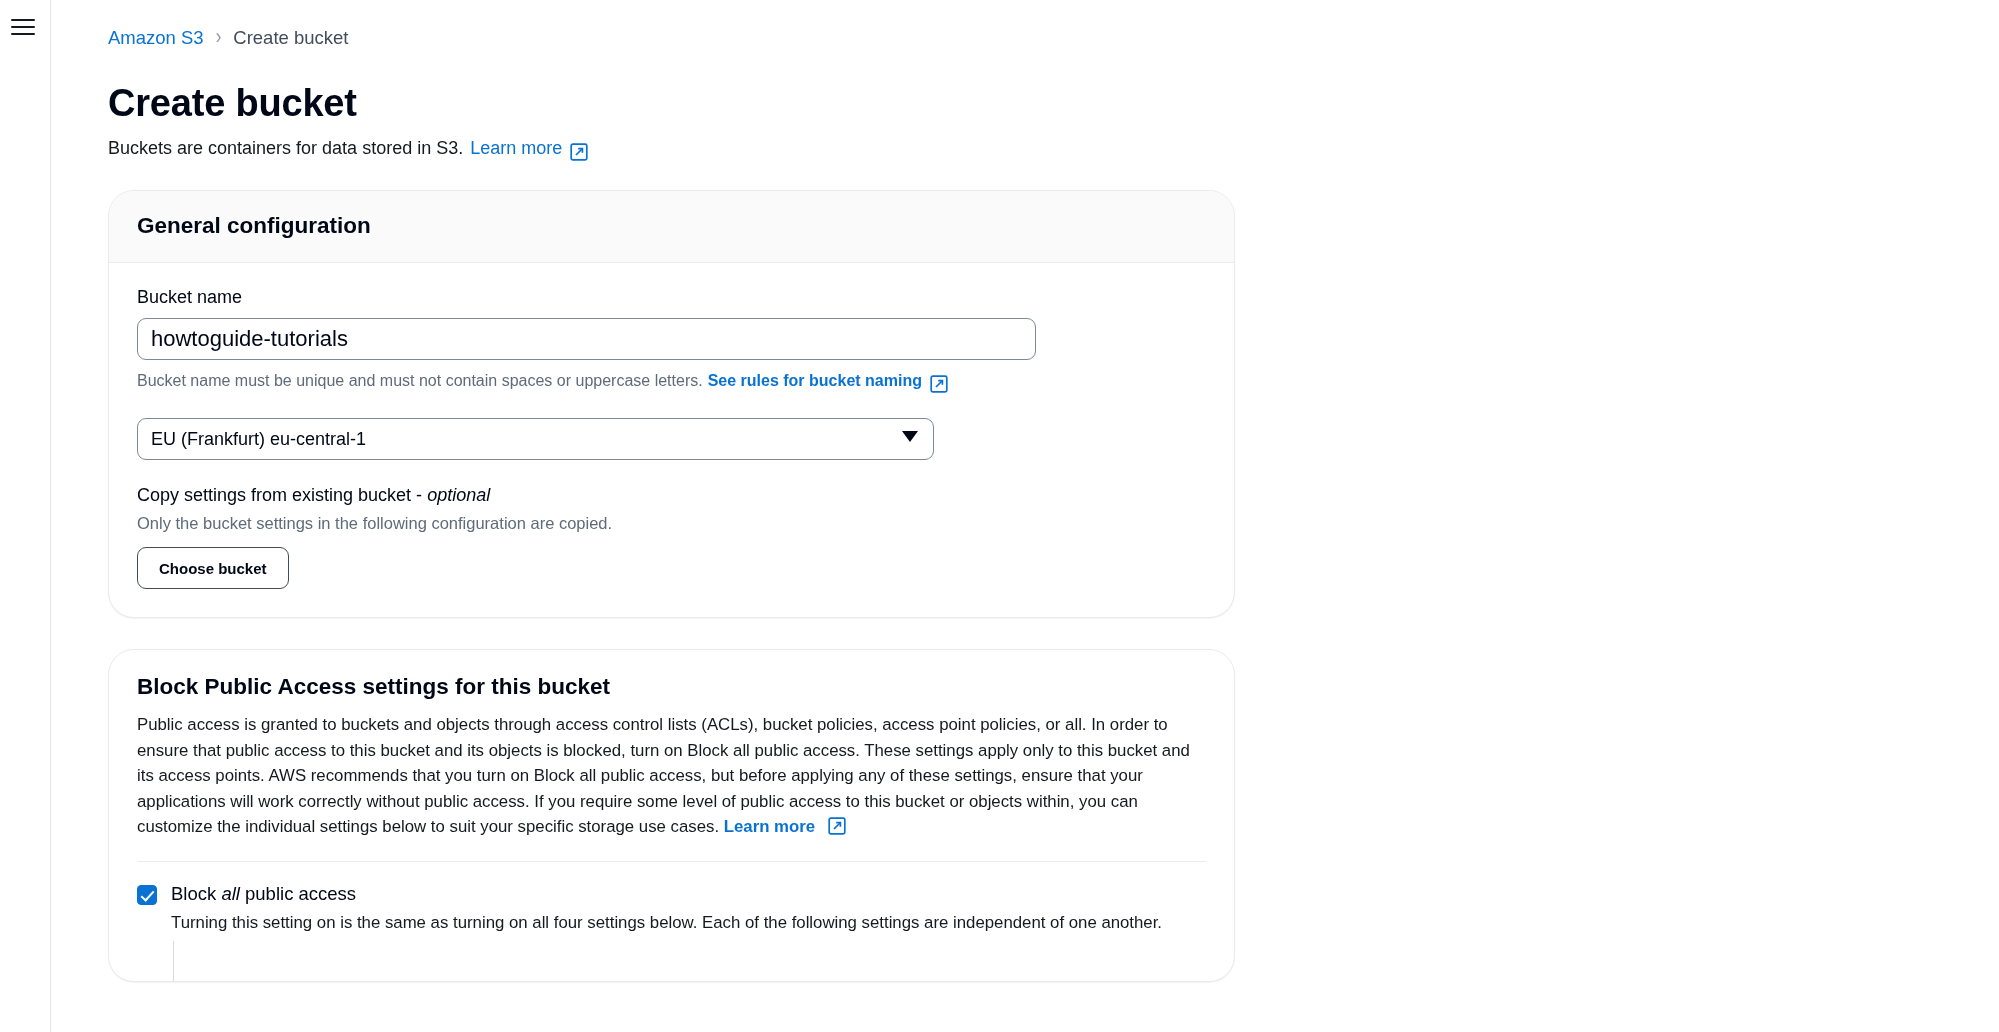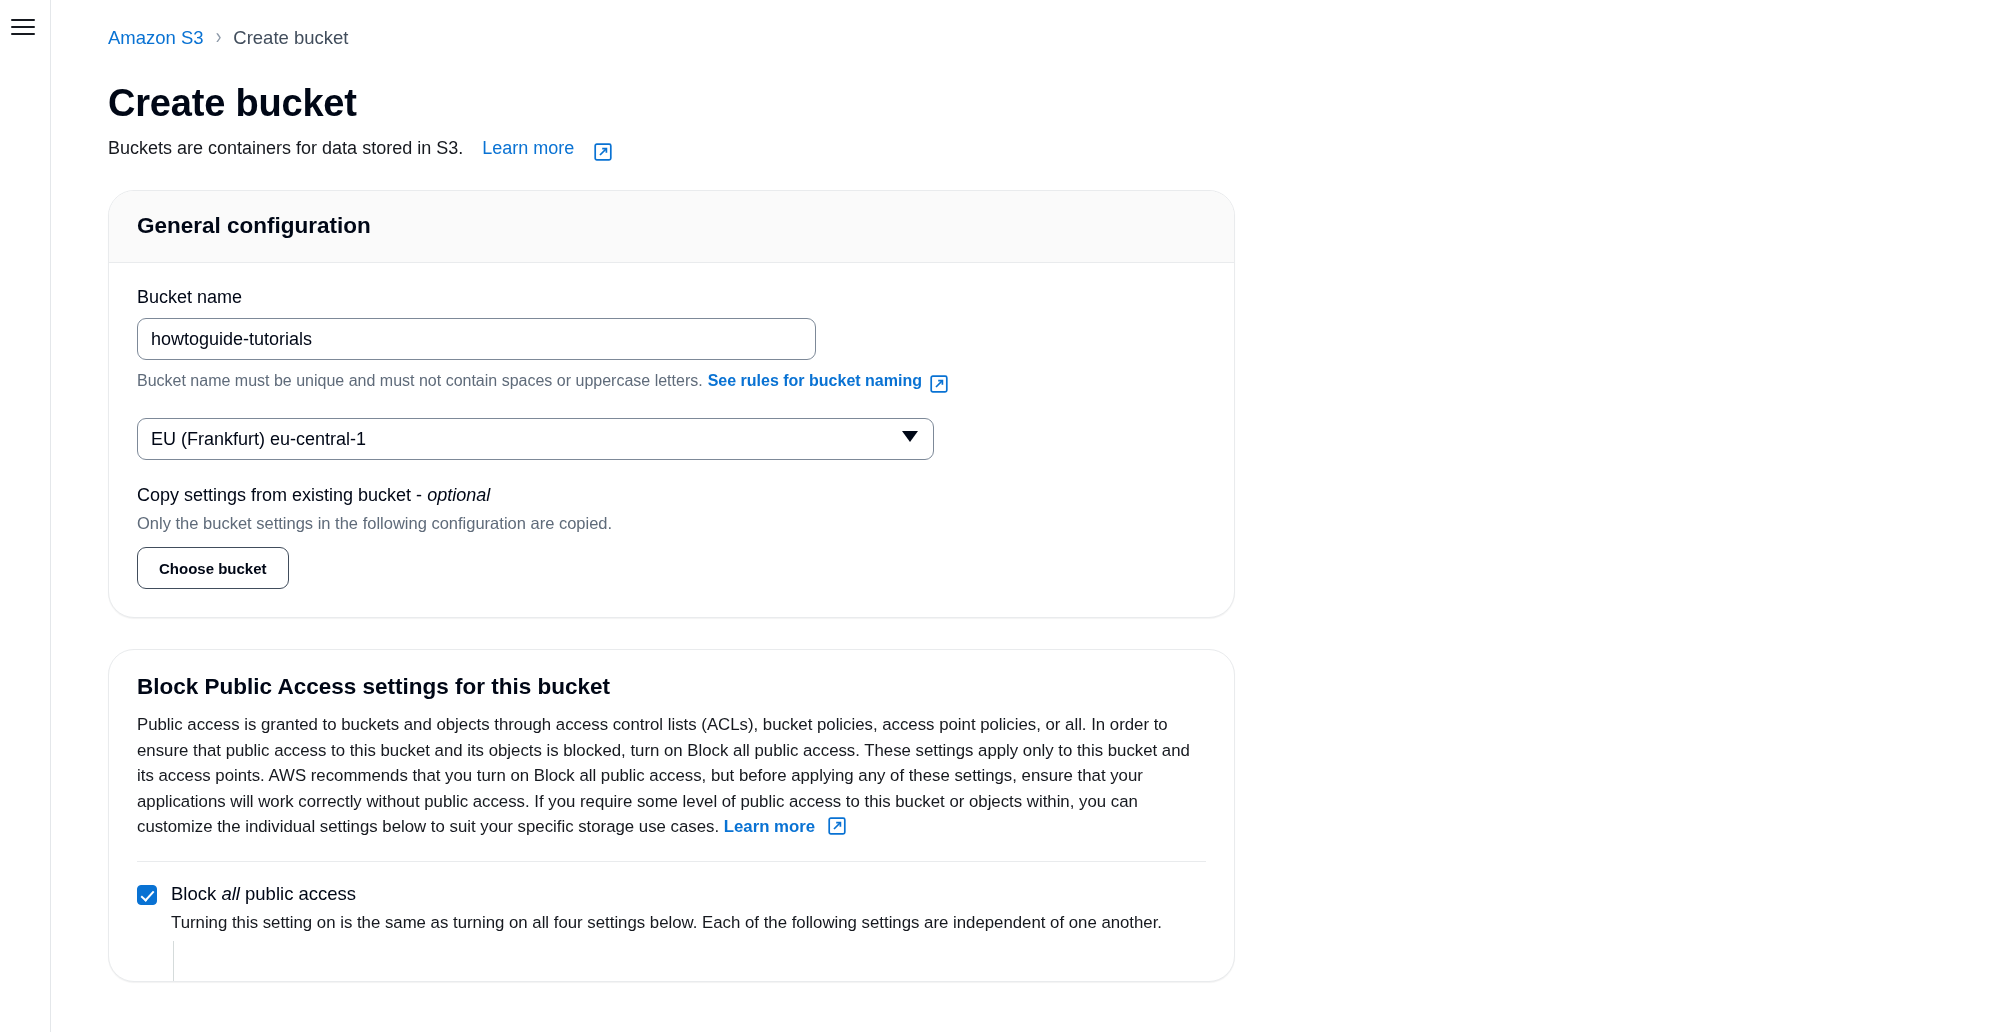--- a/index.html
+++ b/index.html
@@ -85,21 +85,21 @@
     letter-spacing: -0.2px;
     margin: 32px 0 0 0;
     color: #000716;
   }
   .page-desc {
     font-size: 18px;
     color: #16191f;
     margin-top: 13px;
     display: flex;
     align-items: center;
-    gap: 12px;
+    gap: 0;
   }
   .page-desc .lnk {
     color: #0972d3;
     cursor: pointer;
     margin-left: 7px;
   }
   .ext-ico {
     display: inline-block;
     width: 18px;
     height: 18px;
@@ -133,26 +133,26 @@
   .card-body {
     padding: 24px 28px 28px 28px;
   }
   .field-label {
     font-size: 18px;
     font-weight: 400;
     color: #000716;
     margin-bottom: 10px;
   }
   input.text-input {
-    width: 679px;
+    width: 899px;
     height: 42px;
     border: 1px solid #7d8998;
     border-radius: 9px;
     padding: 0 13px;
-    font-size: 18px;
+    font-size: 22px;
     font-family: "Liberation Sans", sans-serif;
     color: #000716;
     background: #ffffff;
     outline: none;
   }
   .hint {
     font-size: 16px;
     color: #5f6b7a;
     margin-top: 12px;
     display: flex;

